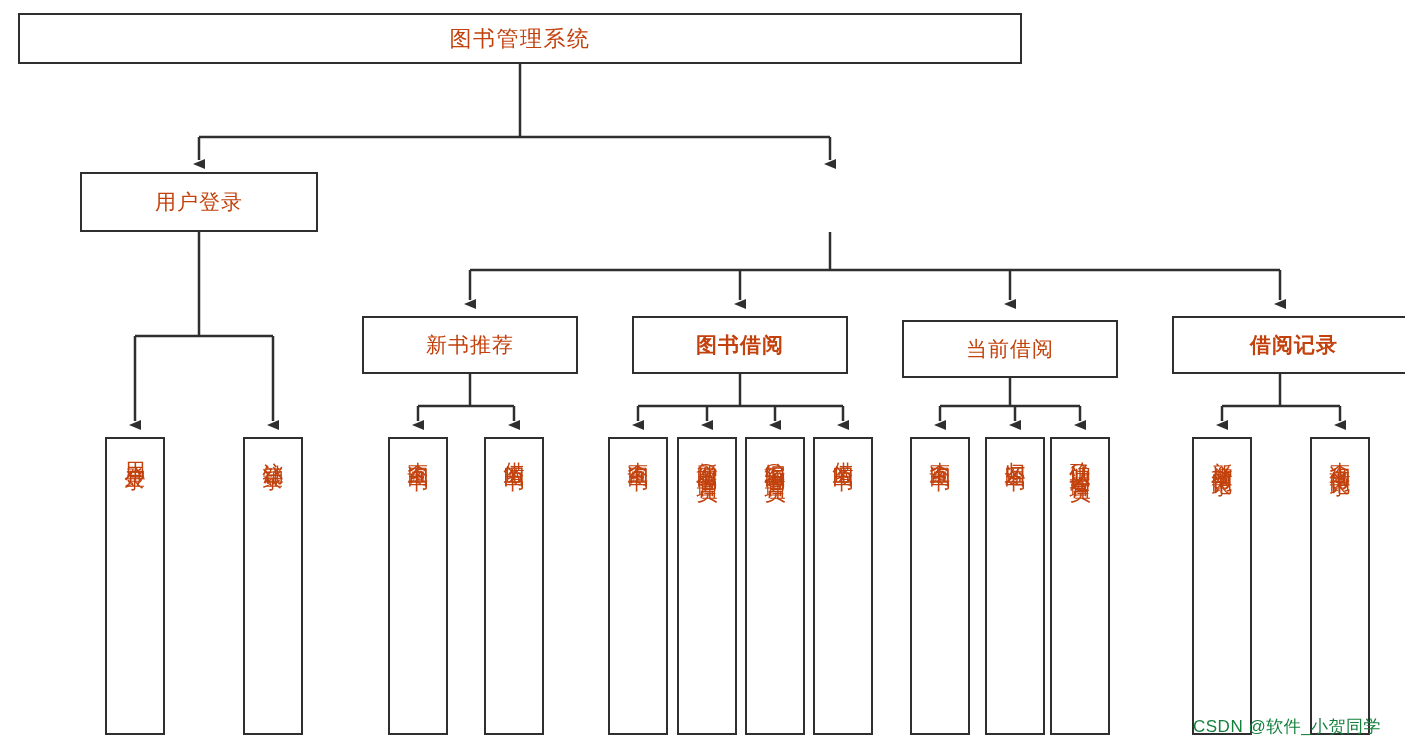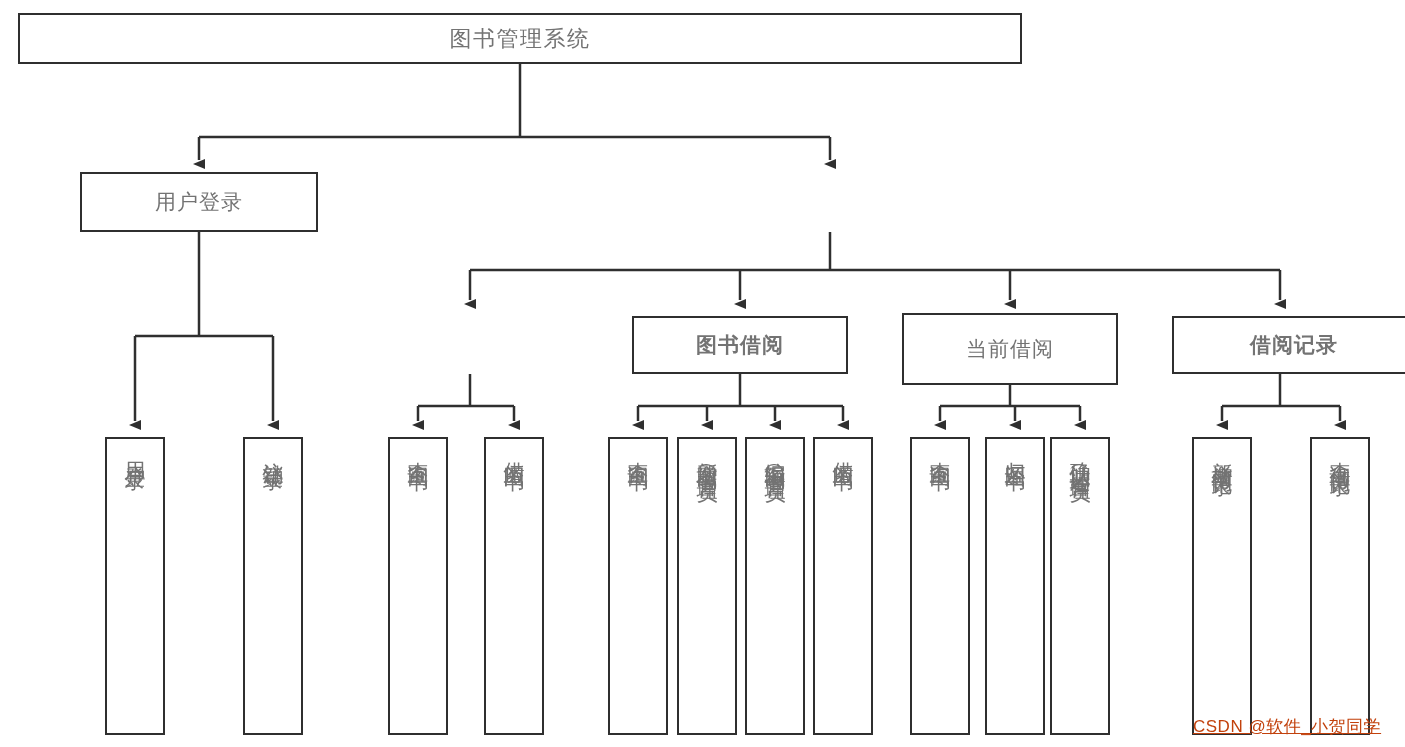--- a/index.html
+++ b/index.html
@@ -26,21 +26,21 @@
     pointer-events: none;
   }
   .node {
     position: absolute;
     box-sizing: border-box;
     border: 2px solid #2f2f2f;
     background: #ffffff;
     display: flex;
     align-items: center;
     justify-content: center;
-    color: #737373;
+    color: #c2410c;
   }
   .node .label {
     display: block;
     text-align: center;
     line-height: 1.18;
   }
   .node.horiz .label {
     font-size: 21px;
     letter-spacing: 1px;
   }
@@ -56,24 +56,23 @@
     line-height: 1.05;
     white-space: nowrap;
   }
   #title-node .label {
     font-size: 22px;
     letter-spacing: 1.5px;
   }
   .watermark {
     position: absolute;
     font-size: 17px;
-    color: #c2410c;
+    color: #15803d;
     white-space: nowrap;
     letter-spacing: 0.5px;
-    text-decoration: underline;
   }
 </style>
 </head>
 <body>
 
 <div id="canvas">
 
   <svg class="connectors" viewBox="0 0 1405 747" xmlns="http://www.w3.org/2000/svg">
     <defs>
       <marker id="arrow" markerWidth="10" markerHeight="12" refX="1" refY="6" orient="auto" markerUnits="userSpaceOnUse">
@@ -126,26 +125,29 @@
 
   <div class="node horiz" id="title-node" style="left:18px; top:13px; width:1004px; height:51px;">
     <span class="label">图书管理系统</span>
   </div>
 
   <div class="node horiz" style="left:80px; top:172px; width:238px; height:60px;">
     <span class="label">用户登录</span>
   </div>
 
 
+  <div class="node horiz" style="left:362px; top:316px; width:216px; height:58px;">
+    <span class="label">新书推荐</span>
+  </div>
 
   <div class="node horiz" style="left:632px; top:316px; width:216px; height:58px;font-weight:bold;">
     <span class="label">图书借阅</span>
   </div>
 
-  <div class="node horiz" style="left:902px; top:313px; width:216px; height:72px;justify-content:center;">
+  <div class="node horiz" style="left:902px; top:320px; width:216px; height:58px;justify-content:center;">
     <span class="label">当前借阅</span>
   </div>
 
   <div class="node horiz" style="left:1172px; top:316px; width:244px; height:58px;font-weight:bold;">
     <span class="label">借阅记录</span>
   </div>
 
   <div class="node vert" style="left:105px; top:437px; width:60px; height:298px;">
     <span class="label">用户登录</span>
   </div>

